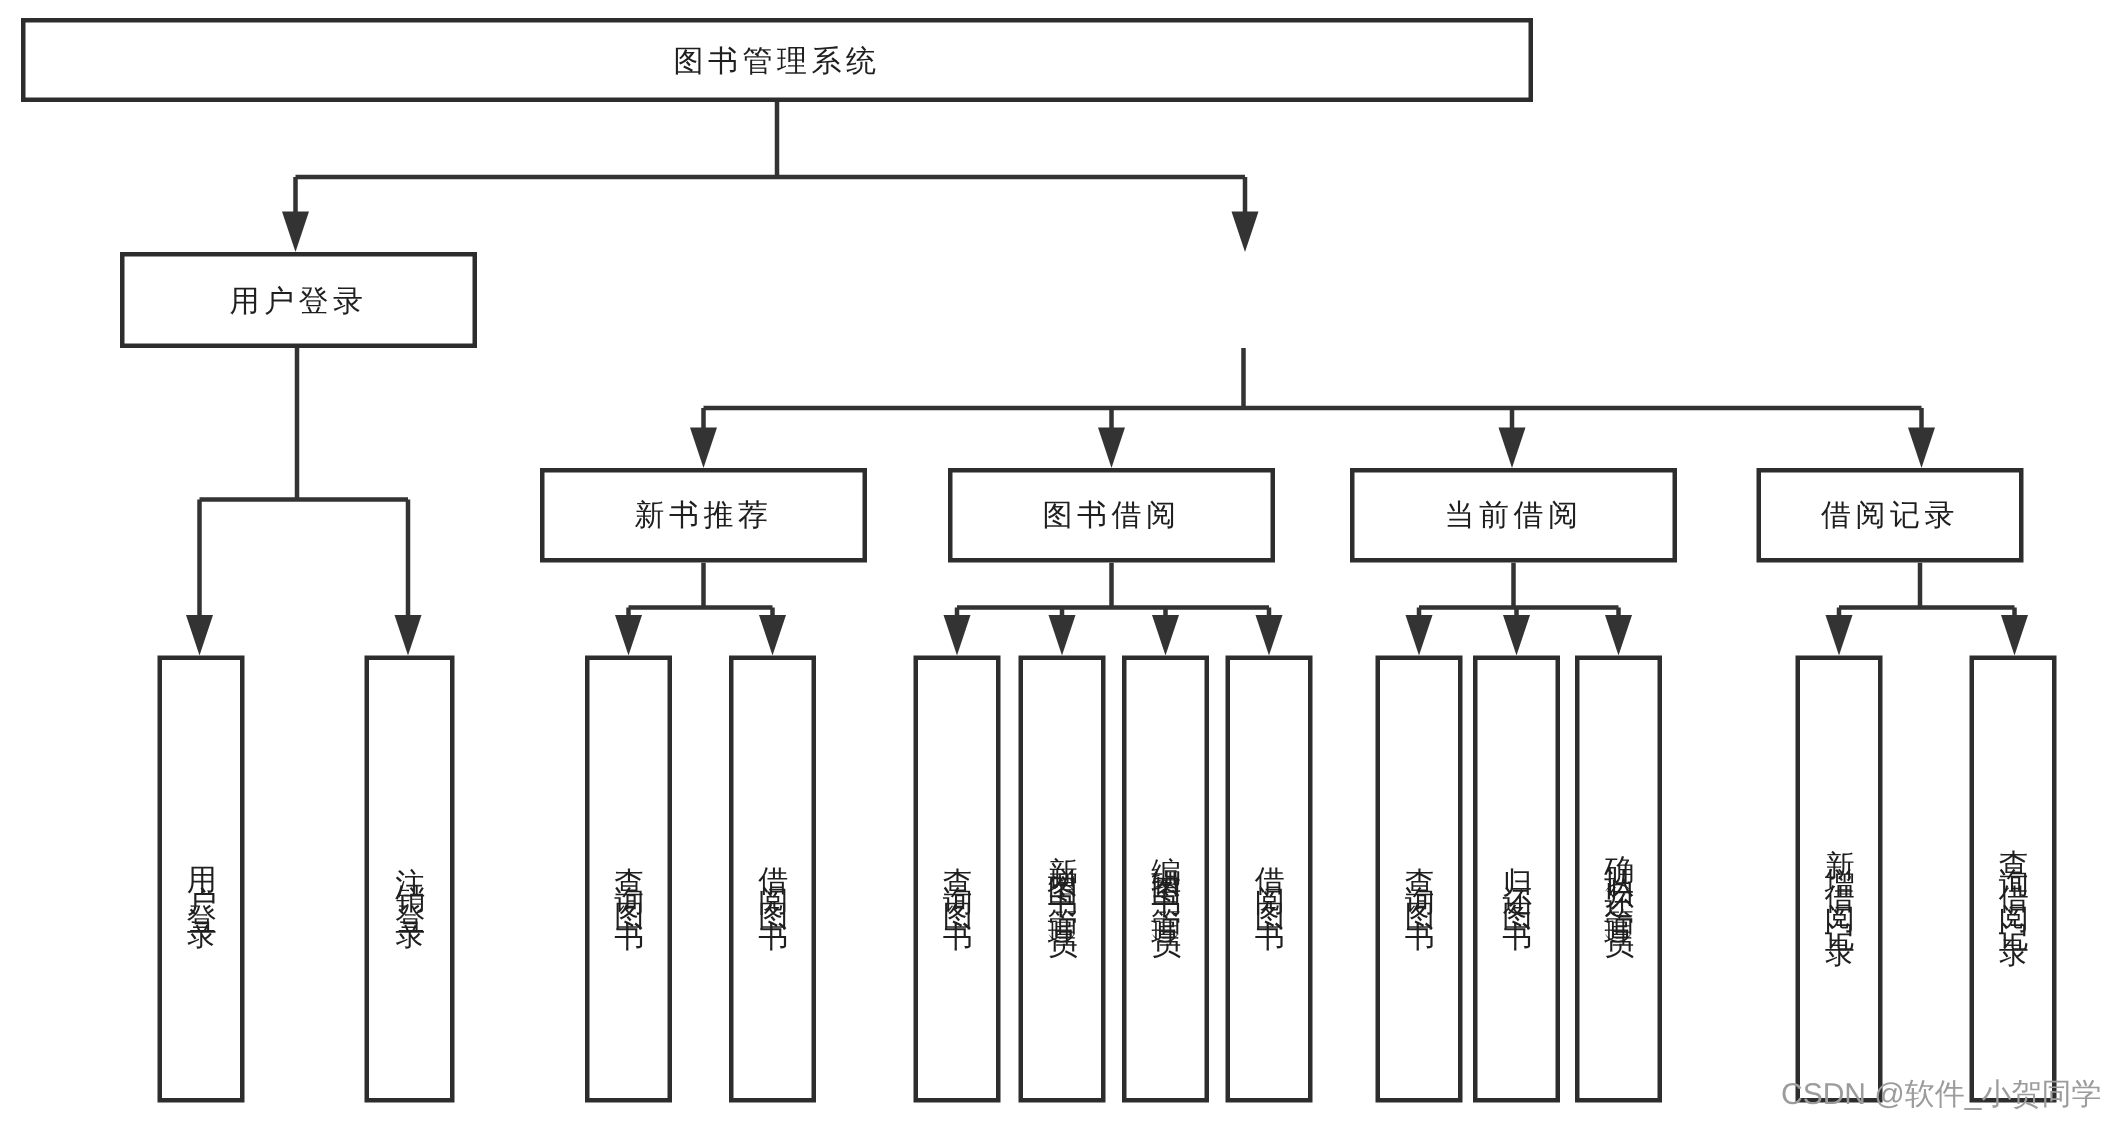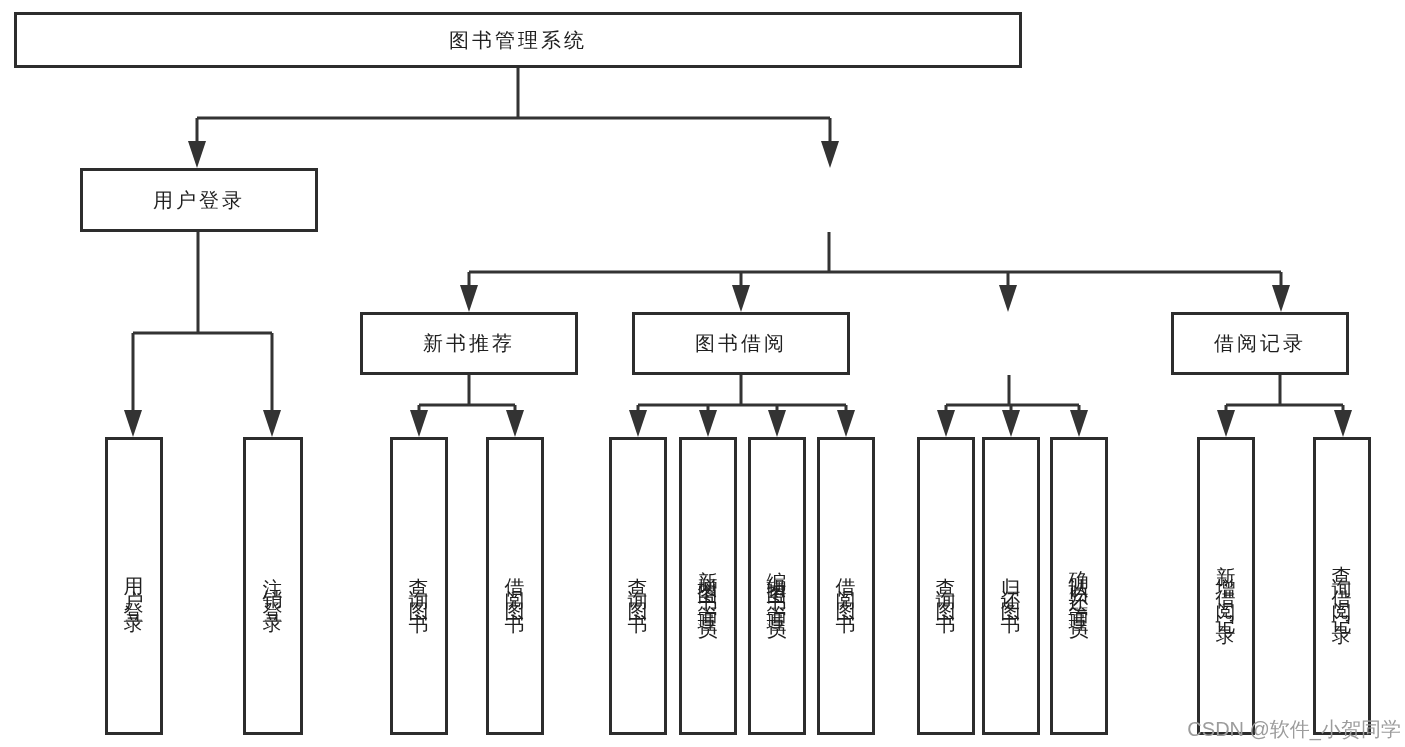--- a/index.html
+++ b/index.html
@@ -114,20 +114,21 @@
       <polygon points="1334,410 1352,410 1343,437"></polygon>
     </g>
   </svg>
 
   <div class="node" style="left:14px;top:12px;width:1008px;height:56px">图书管理系统</div>
 
   <div class="node" style="left:80px;top:168px;width:238px;height:64px">用户登录</div>
 
   <div class="node" style="left:632px;top:312px;width:218px;height:63px">图书借阅</div>
   <div class="node" style="left:360px;top:312px;width:218px;height:63px">新书推荐</div>
+  <div class="node" style="left:900px;top:312px;width:218px;height:63px">当前借阅</div>
   <div class="node" style="left:1171px;top:312px;width:178px;height:63px">借阅记录</div>
 
   <div class="node v" style="left:105px;top:437px;width:58px;height:298px">用户登录</div>
   <div class="node v" style="left:243px;top:437px;width:60px;height:298px">注销登录</div>
 
   <div class="node v" style="left:390px;top:437px;width:58px;height:298px">查询图书</div>
   <div class="node v" style="left:486px;top:437px;width:58px;height:298px">借阅图书</div>
 
   <div class="node v" style="left:609px;top:437px;width:58px;height:298px">查询图书</div>
   <div class="node v long" style="left:679px;top:437px;width:58px;height:298px">新增图书（管理员）</div>

